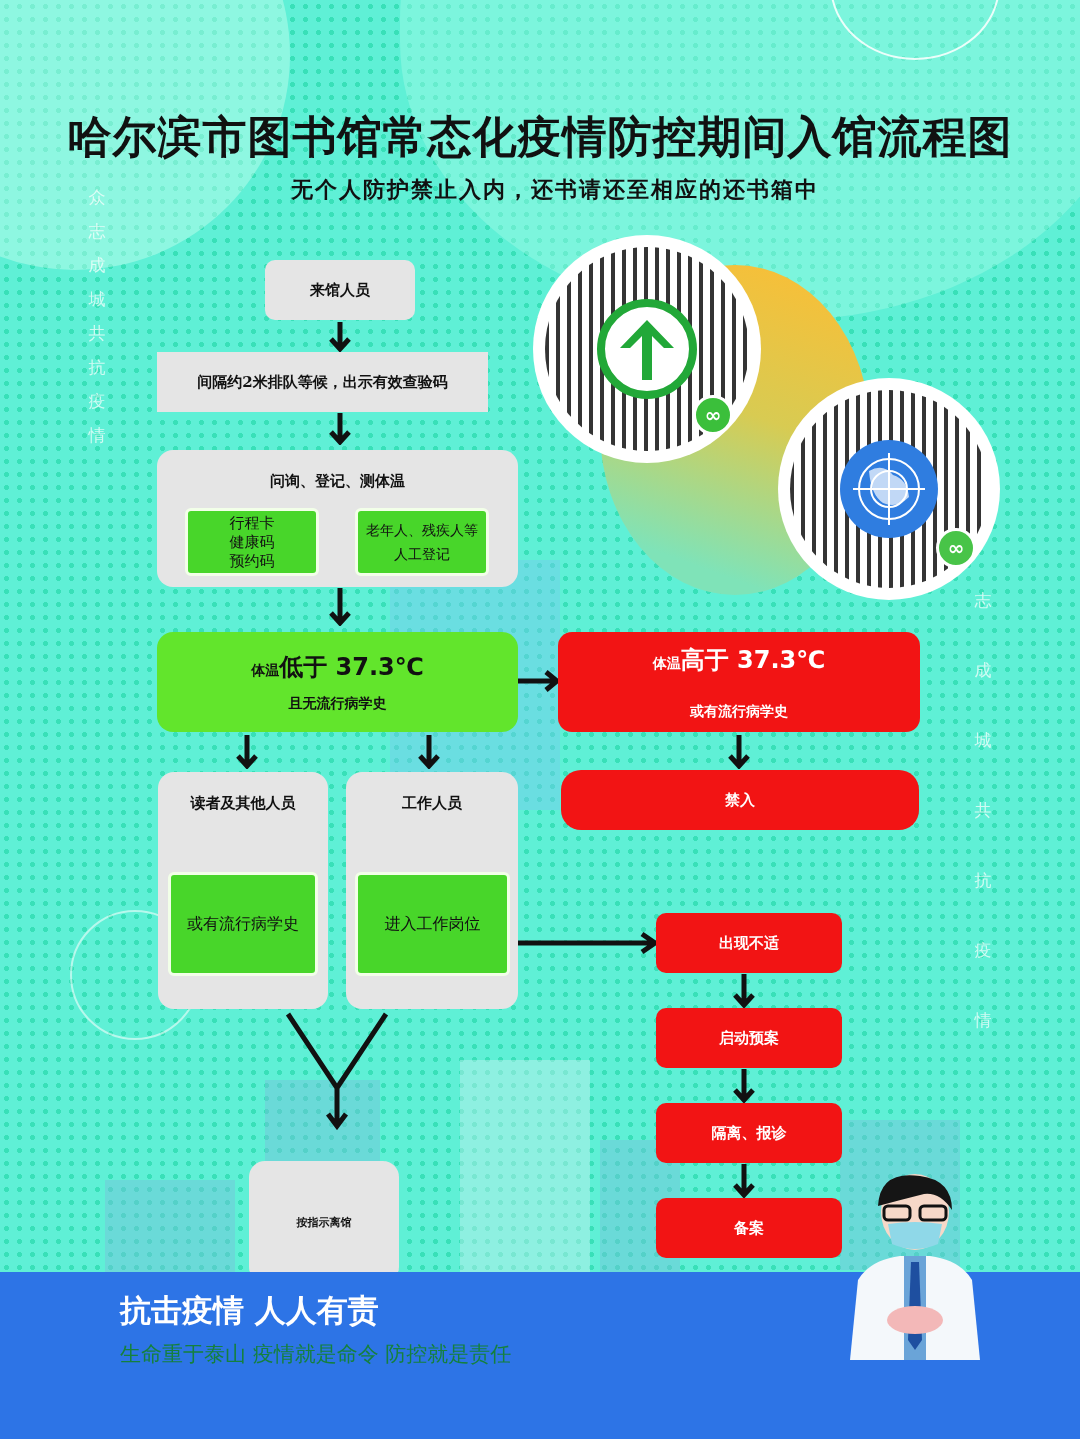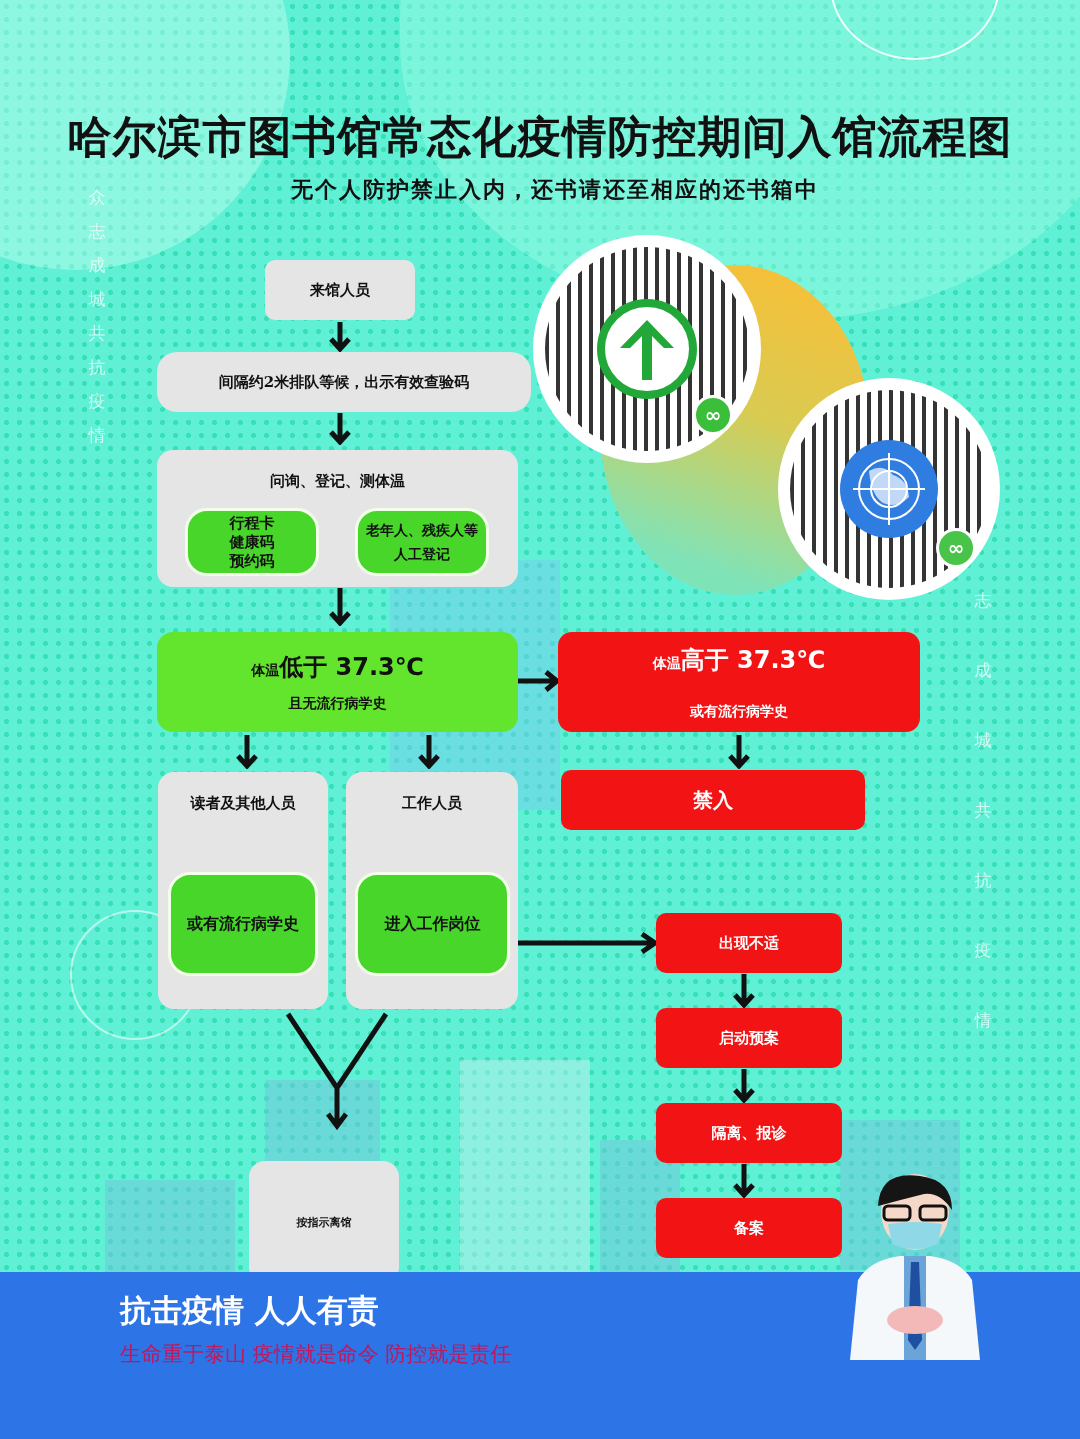--- a/index.html
+++ b/index.html
@@ -26,34 +26,34 @@
   }
   .subtitle {
     position: absolute; left: 0; top: 175px; width: 1110px; text-align: center;
     font-family: "DejaVu Serif", serif; font-size: 22px; font-weight: bold; color: #111; letter-spacing: 2px;
   }
   .vtext { position: absolute; width: 30px; text-align: center; color: rgba(255,255,255,0.7); font-size: 17px; line-height: 34px; }
   .box { position: absolute; border-radius: 16px; display: flex; flex-direction: column; align-items: center; justify-content: center; color: #111; font-weight: bold; text-align: center; }
   .g1 { background: #e5e5e5; }
   .g2 { background: #62e52c; }
   .red { background: #f21414; color: #fff; border-radius: 10px; gap: 15px; }
-  .inner { position: absolute; border: 3px solid #f2ffe8; border-radius: 22px; background: #48d62a; display:flex; align-items:center; justify-content:center; text-align:center; font-weight:bold; font-family: "DejaVu Serif", serif; color:#111; }
+  .inner { position: absolute; border: 3px solid #f2ffe8; border-radius: 6px; background: #48d62a; display:flex; align-items:center; justify-content:center; text-align:center; font-weight:normal; font-family: "DejaVu Serif", serif; color:#111; }
   .serif { font-family: "DejaVu Serif", serif; }
   .arrow { position: absolute; }
   .qr { position: absolute; border-radius: 50%; background: #fff; overflow: hidden; }
   .qr-dots { position: absolute; inset: 12px; border-radius: 50%;
     background-image:
       repeating-linear-gradient(90deg, #111 0 4px, transparent 4px 11px),
       repeating-linear-gradient(0deg, transparent 0 6px, #fff 6px 10px);
     opacity: 0.85; }
   .qr-center { position: absolute; border-radius: 50%; display:flex; align-items:center; justify-content:center; }
   .mini-badge { position: absolute; width: 40px; height: 40px; border-radius: 50%; background: #3bbf3b; border: 3px solid #fff; display:flex; align-items:center; justify-content:center; color:#fff; font-weight:bold; font-size:20px; }
   .footer { position: absolute; left: 0; top: 1272px; width: 1080px; height: 167px; background: #2d74e6; }
   .footer-title { position: absolute; left: 120px; top: 1290px; font-size: 31px; font-weight: bold; color: #fff; }
-  .footer-sub { position: absolute; left: 120px; top: 1340px; font-size: 21px; color: #be185d; }
+  .footer-sub { position: absolute; left: 120px; top: 1340px; font-size: 21px; color: #15803d; }
   .doctor { position: absolute; left: 840px; top: 1170px; width: 150px; height: 190px; }
 </style>
 </head>
 <body>
 
 <div class="bg-blob blob1"></div>
 <div class="bg-blob blob2"></div>
 <div class="ring"></div>
 <div class="ring2"></div>
 <div class="lightblue-shape"></div>
@@ -110,21 +110,21 @@
   <div class="mini-badge" style="left:158px;top:150px;background:#48c448;">∞</div>
 </div>
 
 <div class="box g1 serif" style="left:265px;top:260px;width:150px;height:60px;font-size:15px;border-radius:10px;">
   <span>来馆人员</span>
 </div>
 <svg class="arrow" style="left:328px;top:322px;" width="24" height="30" viewBox="0 0 24 30">
     <path d="M12 0 V26 M3 17 L12 27 L21 17" stroke="#111" stroke-width="5" fill="none"></path>
   </svg>
 
-<div class="box g1 serif" style="left:157px;top:352px;width:374px;height:60px;font-size:15px;border-radius:20px;">
+<div class="box g1 serif" style="left:157px;top:352px;width:331px;height:60px;font-size:15px;border-radius:0;">
   <span>间隔约2米排队等候，出示有效查验码</span>
 </div>
 <svg class="arrow" style="left:328px;top:413px;" width="24" height="32" viewBox="0 0 24 32">
     <path d="M12 0 V28 M3 19 L12 29 L21 19" stroke="#111" stroke-width="5" fill="none"></path>
   </svg>
 
 <div class="box g1" style="left:157px;top:450px;width:361px;height:137px;justify-content:flex-start;">
   <span class="serif" style="margin-top:22px;font-size:15px;">问询、登记、测体温</span>
 </div>
 <div class="inner" style="left:185px;top:508px;width:134px;height:68px;font-size:15px;line-height:19px;flex-direction:column;">
@@ -152,21 +152,21 @@
 
 <div class="box red" style="left:558px;top:632px;width:362px;height:100px;border-radius:14px;">
   <div style="font-size:24px;">
     <span style="font-size:14px;">体温</span><span>高于 37.3℃</span>
   </div>
   <div style="font-size:14px;margin-top:12px;">或有流行病学史</div>
 </div>
 <svg class="arrow" style="left:727px;top:735px;" width="24" height="34" viewBox="0 0 24 34">
     <path d="M12 0 V30 M3 21 L12 31 L21 21" stroke="#111" stroke-width="5" fill="none"></path>
   </svg>
-<div class="box red" style="left:561px;top:770px;width:304px;height:60px;font-size:20px;">
+<div class="box red" style="left:561px;top:770px;width:358px;height:60px;font-size:15px;border-radius:20px;">
   <span>禁入</span>
 </div>
 
 <svg class="arrow" style="left:235px;top:735px;" width="24" height="34" viewBox="0 0 24 34">
     <path d="M12 0 V30 M3 21 L12 31 L21 21" stroke="#111" stroke-width="5" fill="none"></path>
   </svg>
 <svg class="arrow" style="left:417px;top:735px;" width="24" height="34" viewBox="0 0 24 34">
     <path d="M12 0 V30 M3 21 L12 31 L21 21" stroke="#111" stroke-width="5" fill="none"></path>
   </svg>
 

